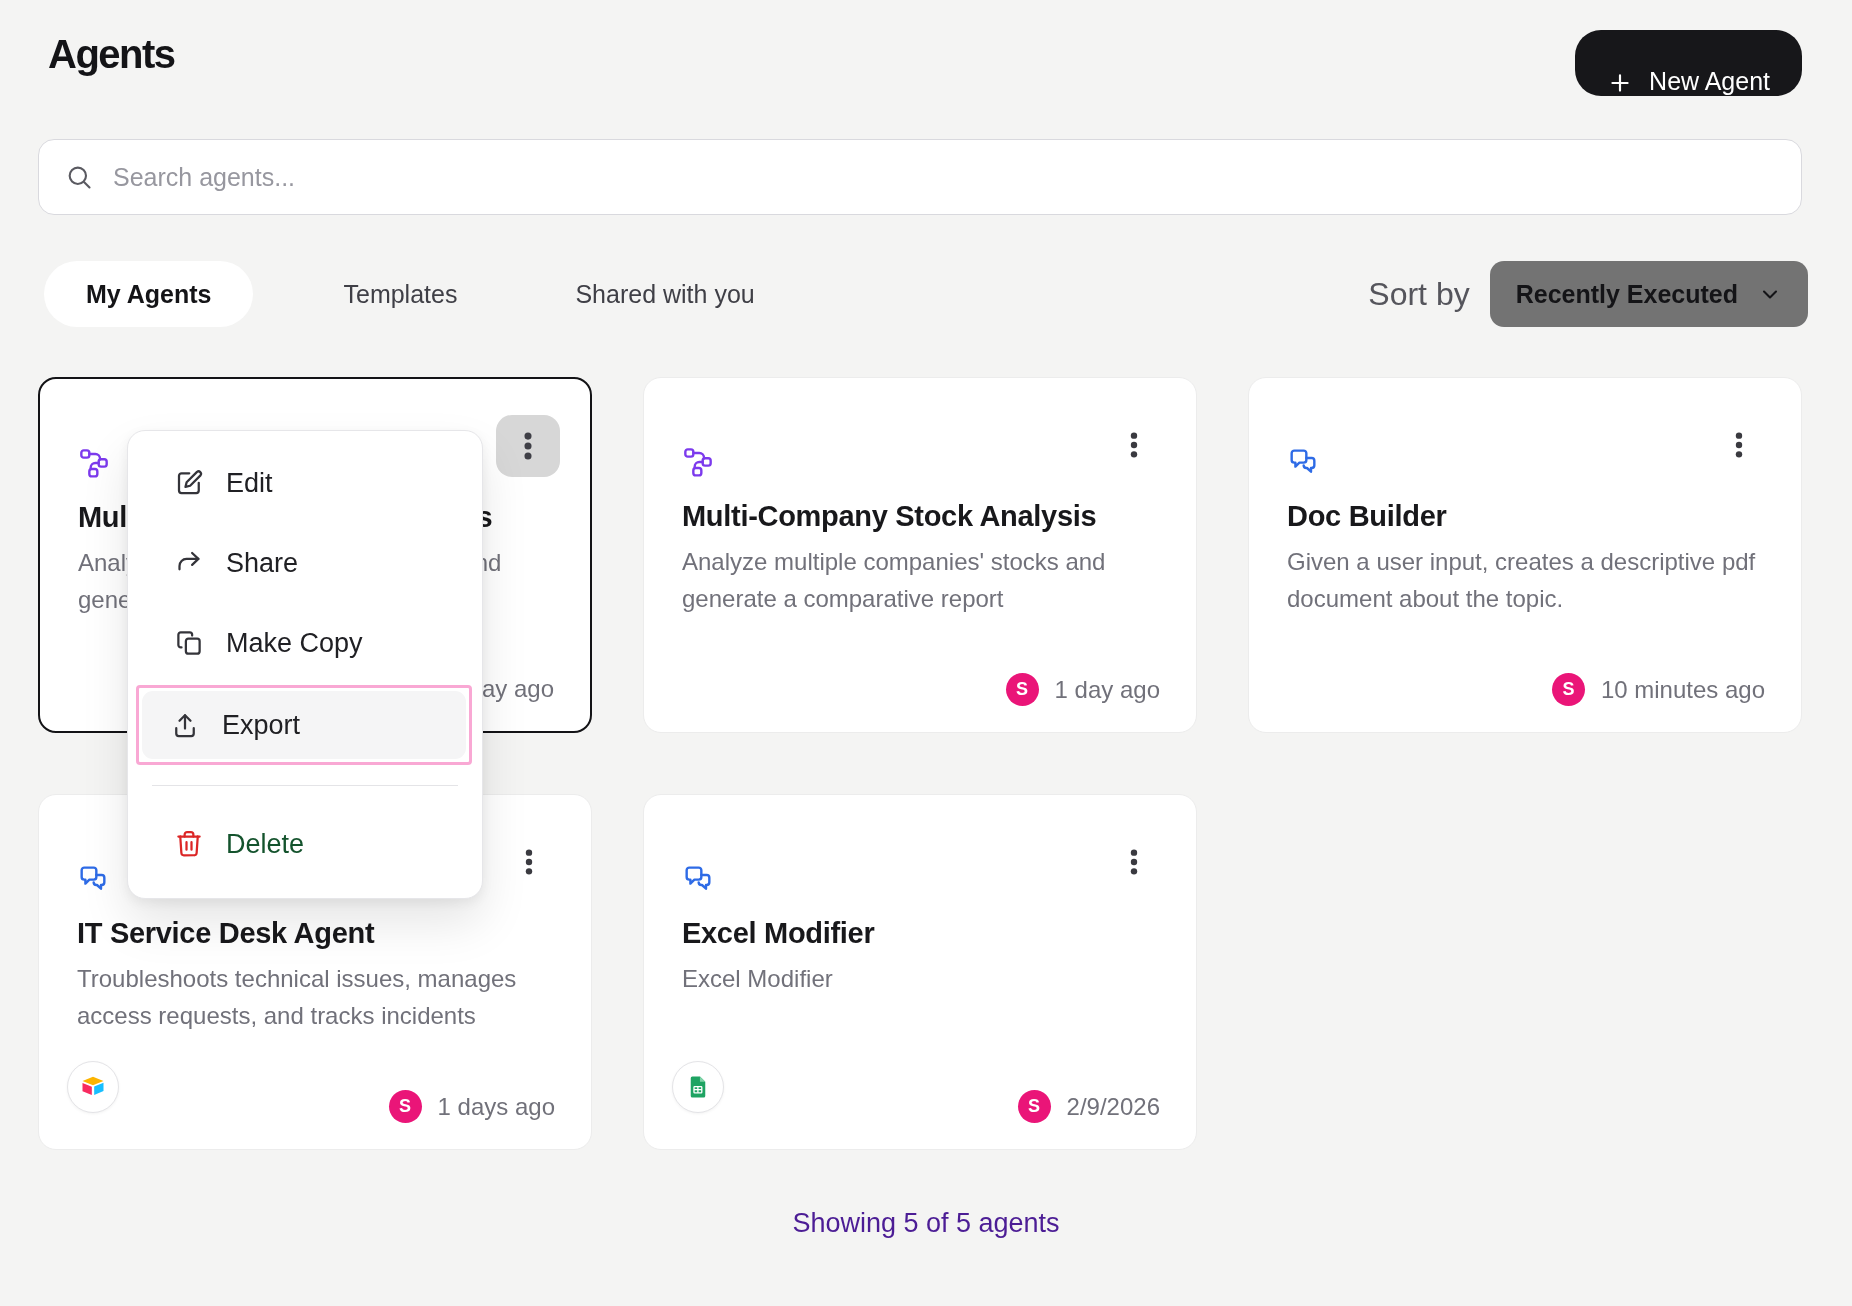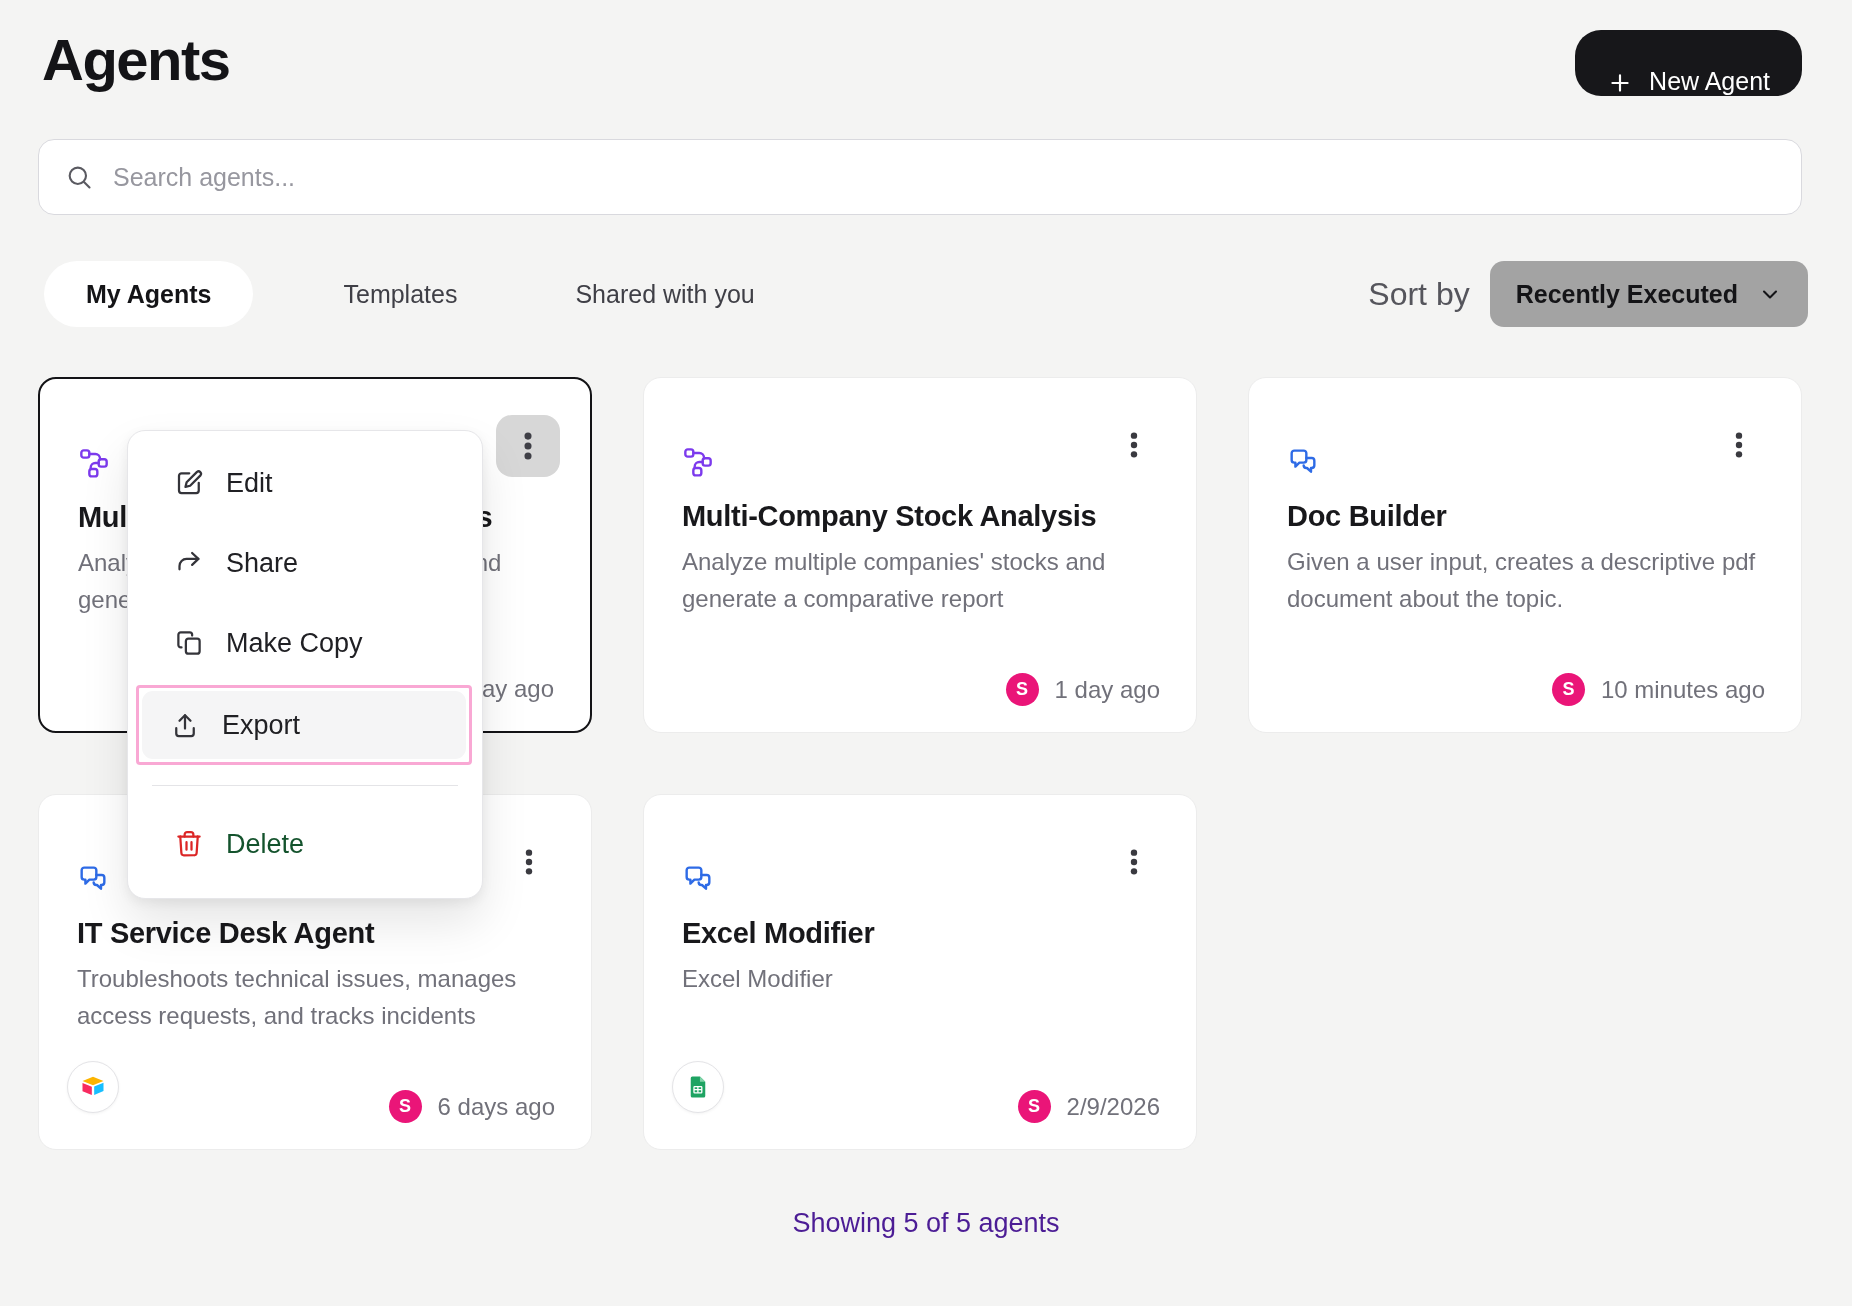--- a/index.html
+++ b/index.html
@@ -1,39 +1,39 @@
 <!DOCTYPE html>
 <html><head>
 <meta charset="utf-8">
 <style>
   html,body{margin:0;padding:0;background:#f4f4f3;}
   .page{position:relative;width:1852px;height:1306px;background:#f4f4f3;overflow:hidden;
         font-family:"Liberation Sans", sans-serif;color:#18181b;}
   
-  .page-title{position:absolute;left:38px;top:22px;font-size:58px;font-weight:800;letter-spacing:-1.5px;color:#141417;margin:4px;}
+  .page-title{position:absolute;left:38px;top:22px;font-size:40px;font-weight:800;letter-spacing:-1.5px;color:#141417;margin:10px;}
   .btn-new{position:absolute;right:50px;top:30px;height:66px;display:flex;align-items:flex-end;gap:16px;
            background:#17171a;color:#fff;border:none;border-radius:26px;padding:0 32px;font-size:25px;
            font-family:inherit;cursor:pointer;}
   
   .search-bar{position:absolute;left:38px;top:139px;width:1764px;height:76px;background:#fff;
               border:1px solid #d9d9de;border-radius:16px;display:flex;align-items:center;
               padding:0 26px;box-sizing:border-box;gap:18px;}
   .search-bar input{border:none;outline:none;background:transparent;font-size:25px;flex:1;
                     font-family:inherit;color:#3f3f46;}
   .search-bar input::placeholder{color:#97979f;}
   
   .tabs-row{position:absolute;left:44px;top:261px;width:1764px;height:66px;display:flex;align-items:center;}
   .tab-pill{height:66px;display:flex;align-items:center;background:#fff;border-radius:999px;
             padding:0 42px;font-size:25px;font-weight:700;color:#141417;cursor:pointer;}
   .tab-plain{font-size:25px;color:#3f3f46;cursor:pointer;}
   .tab-templates{margin-left:90px;}
   .tab-shared{margin-left:118px;}
   .sort-group{margin-left:auto;display:flex;align-items:center;gap:20px;}
   .sort-label{font-size:32px;color:#55555c;}
-  .sort-select{height:66px;display:flex;align-items:center;gap:20px;background:#a3a3a3;border-radius:14px;
+  .sort-select{height:66px;display:flex;align-items:center;gap:20px;background:#737373;border-radius:14px;
                padding:0 26px;font-size:25px;font-weight:700;color:#141417;cursor:pointer;}
   
   .grid{position:absolute;left:38px;top:377px;display:grid;grid-template-columns:554px 554px 554px;
         grid-auto-rows:356px;gap:61px 51px;}
   .card{position:relative;background:#fff;border:1px solid #ececec;border-radius:18px;
         padding:50px 38px 0 38px;box-sizing:border-box;}
   .card.selected{border:2px solid #131316;}
   .agent-icon{margin-left:14px;width:32px;height:32px;}
   .card-title{margin:22px 0 0 0;font-size:29px;font-weight:700;letter-spacing:-0.3px;color:#18181b;}
   .card-desc{margin:10px 0 0 0;font-size:24px;line-height:37px;color:#71717a;max-width:478px;}
@@ -194,21 +194,21 @@
       <p class="card-desc">Troubleshoots technical issues, manages access requests, and tracks incidents</p>
       <div class="tool-circle">
         <svg width="28" height="28" viewBox="0 0 24 24">
             <polygon points="12,3.2 21,6.8 12,10.4 3,6.8" fill="#fcb400"></polygon>
             <polygon points="13,11.6 21,8.4 21,15.4 13,18.8" fill="#18bfff"></polygon>
             <polygon points="3,8.6 11,11.8 11,18.8 3,15.6" fill="#f82b60"></polygon>
           </svg>
       </div>
       <div class="card-footer">
         <span class="avatar">S</span>
-        <span class="time">6 days ago</span>
+        <span class="time">1 days ago</span>
       </div>
     </div>
 
     <div class="card">
       <span class="agent-icon">
         <svg width="32" height="32" viewBox="0 0 24 24" fill="none" stroke="#2e6be6" stroke-width="1.8" stroke-linecap="round" stroke-linejoin="round">
             <path d="M12.5 3.5h-7a2 2 0 0 0-2 2v5a2 2 0 0 0 2 2h.8v3l3-3h3.2a2 2 0 0 0 2-2v-5a2 2 0 0 0-2-2z"></path>
             <path d="M14.5 9h4a2 2 0 0 1 2 2v3.5a2 2 0 0 1-2 2h-.5v2.8l-3-2.8h-.5a2 2 0 0 1-2-2"></path>
           </svg>
       </span>

